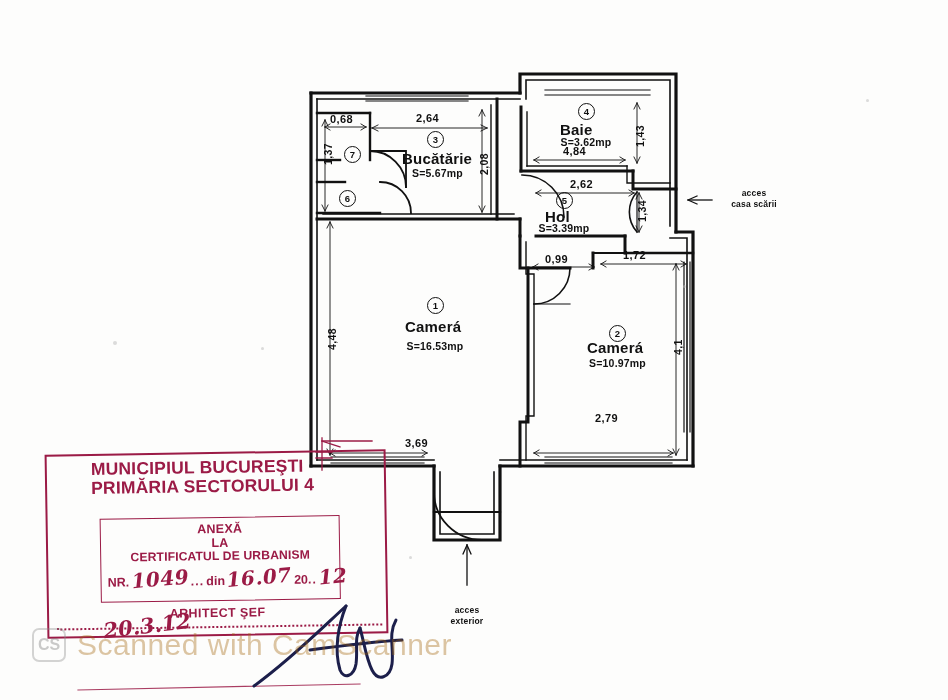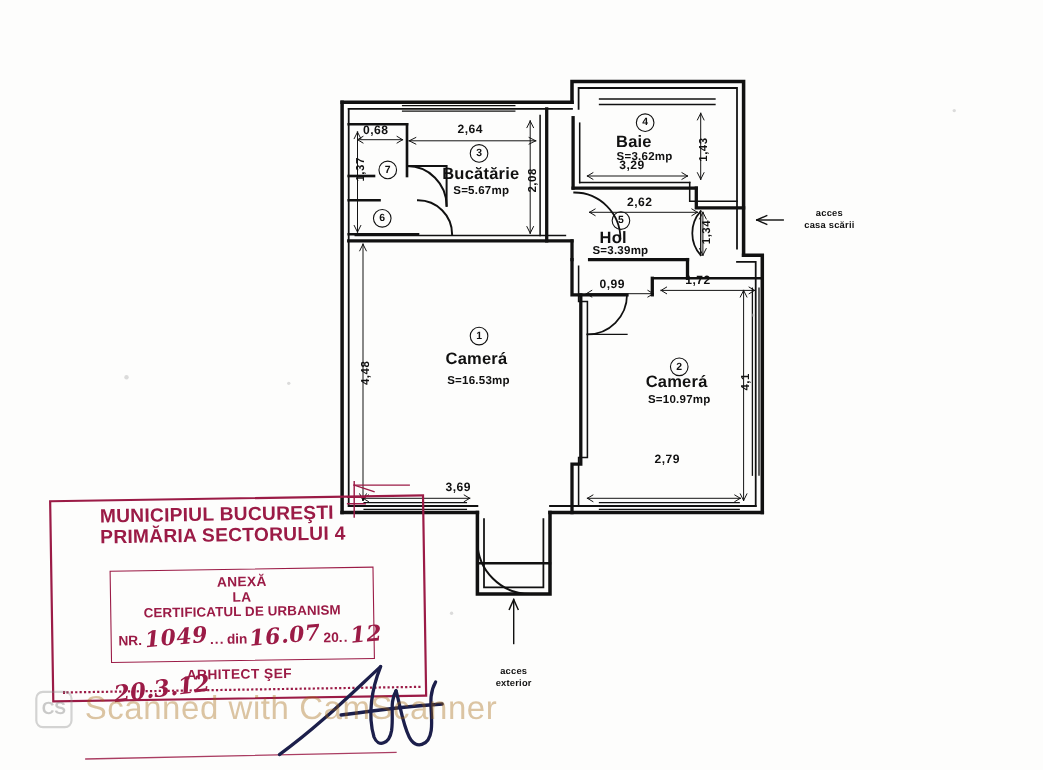--- a/index.html
+++ b/index.html
@@ -360,21 +360,21 @@
 
   <div class="num-circle" style="left:344px; top:146px;">7</div>
   <div class="num-circle" style="left:339px; top:190px;">6</div>
 
   <div class="plan-text dim" style="left:416px; top:112px;">2,64</div>
   <div class="plan-text dim-v" style="left:478px; top:175px;">2,08</div>
 
   <div class="plan-text dim" style="left:330px; top:113px;">0,68</div>
   <div class="plan-text dim-v" style="left:322px; top:165px;">1,37</div>
 
-  <div class="plan-text dim" style="left:563px; top:145px;">3,29</div>
+  <div class="plan-text dim" style="left:563px; top:145px;">4,84</div>
   <div class="plan-text dim-v" style="left:634px; top:147px;">1,43</div>
 
   <div class="plan-text dim" style="left:570px; top:178px;">2,62</div>
   <div class="plan-text dim-v" style="left:636px; top:222px;">1,34</div>
 
   <div class="plan-text dim" style="left:545px; top:253px;">0,99</div>
   <div class="plan-text dim" style="left:623px; top:249px;">1,72</div>
   <div class="plan-text dim-v" style="left:672px; top:355px;">4,1</div>
 
   <div class="plan-text dim-v" style="left:326px; top:350px;">4,48</div>

